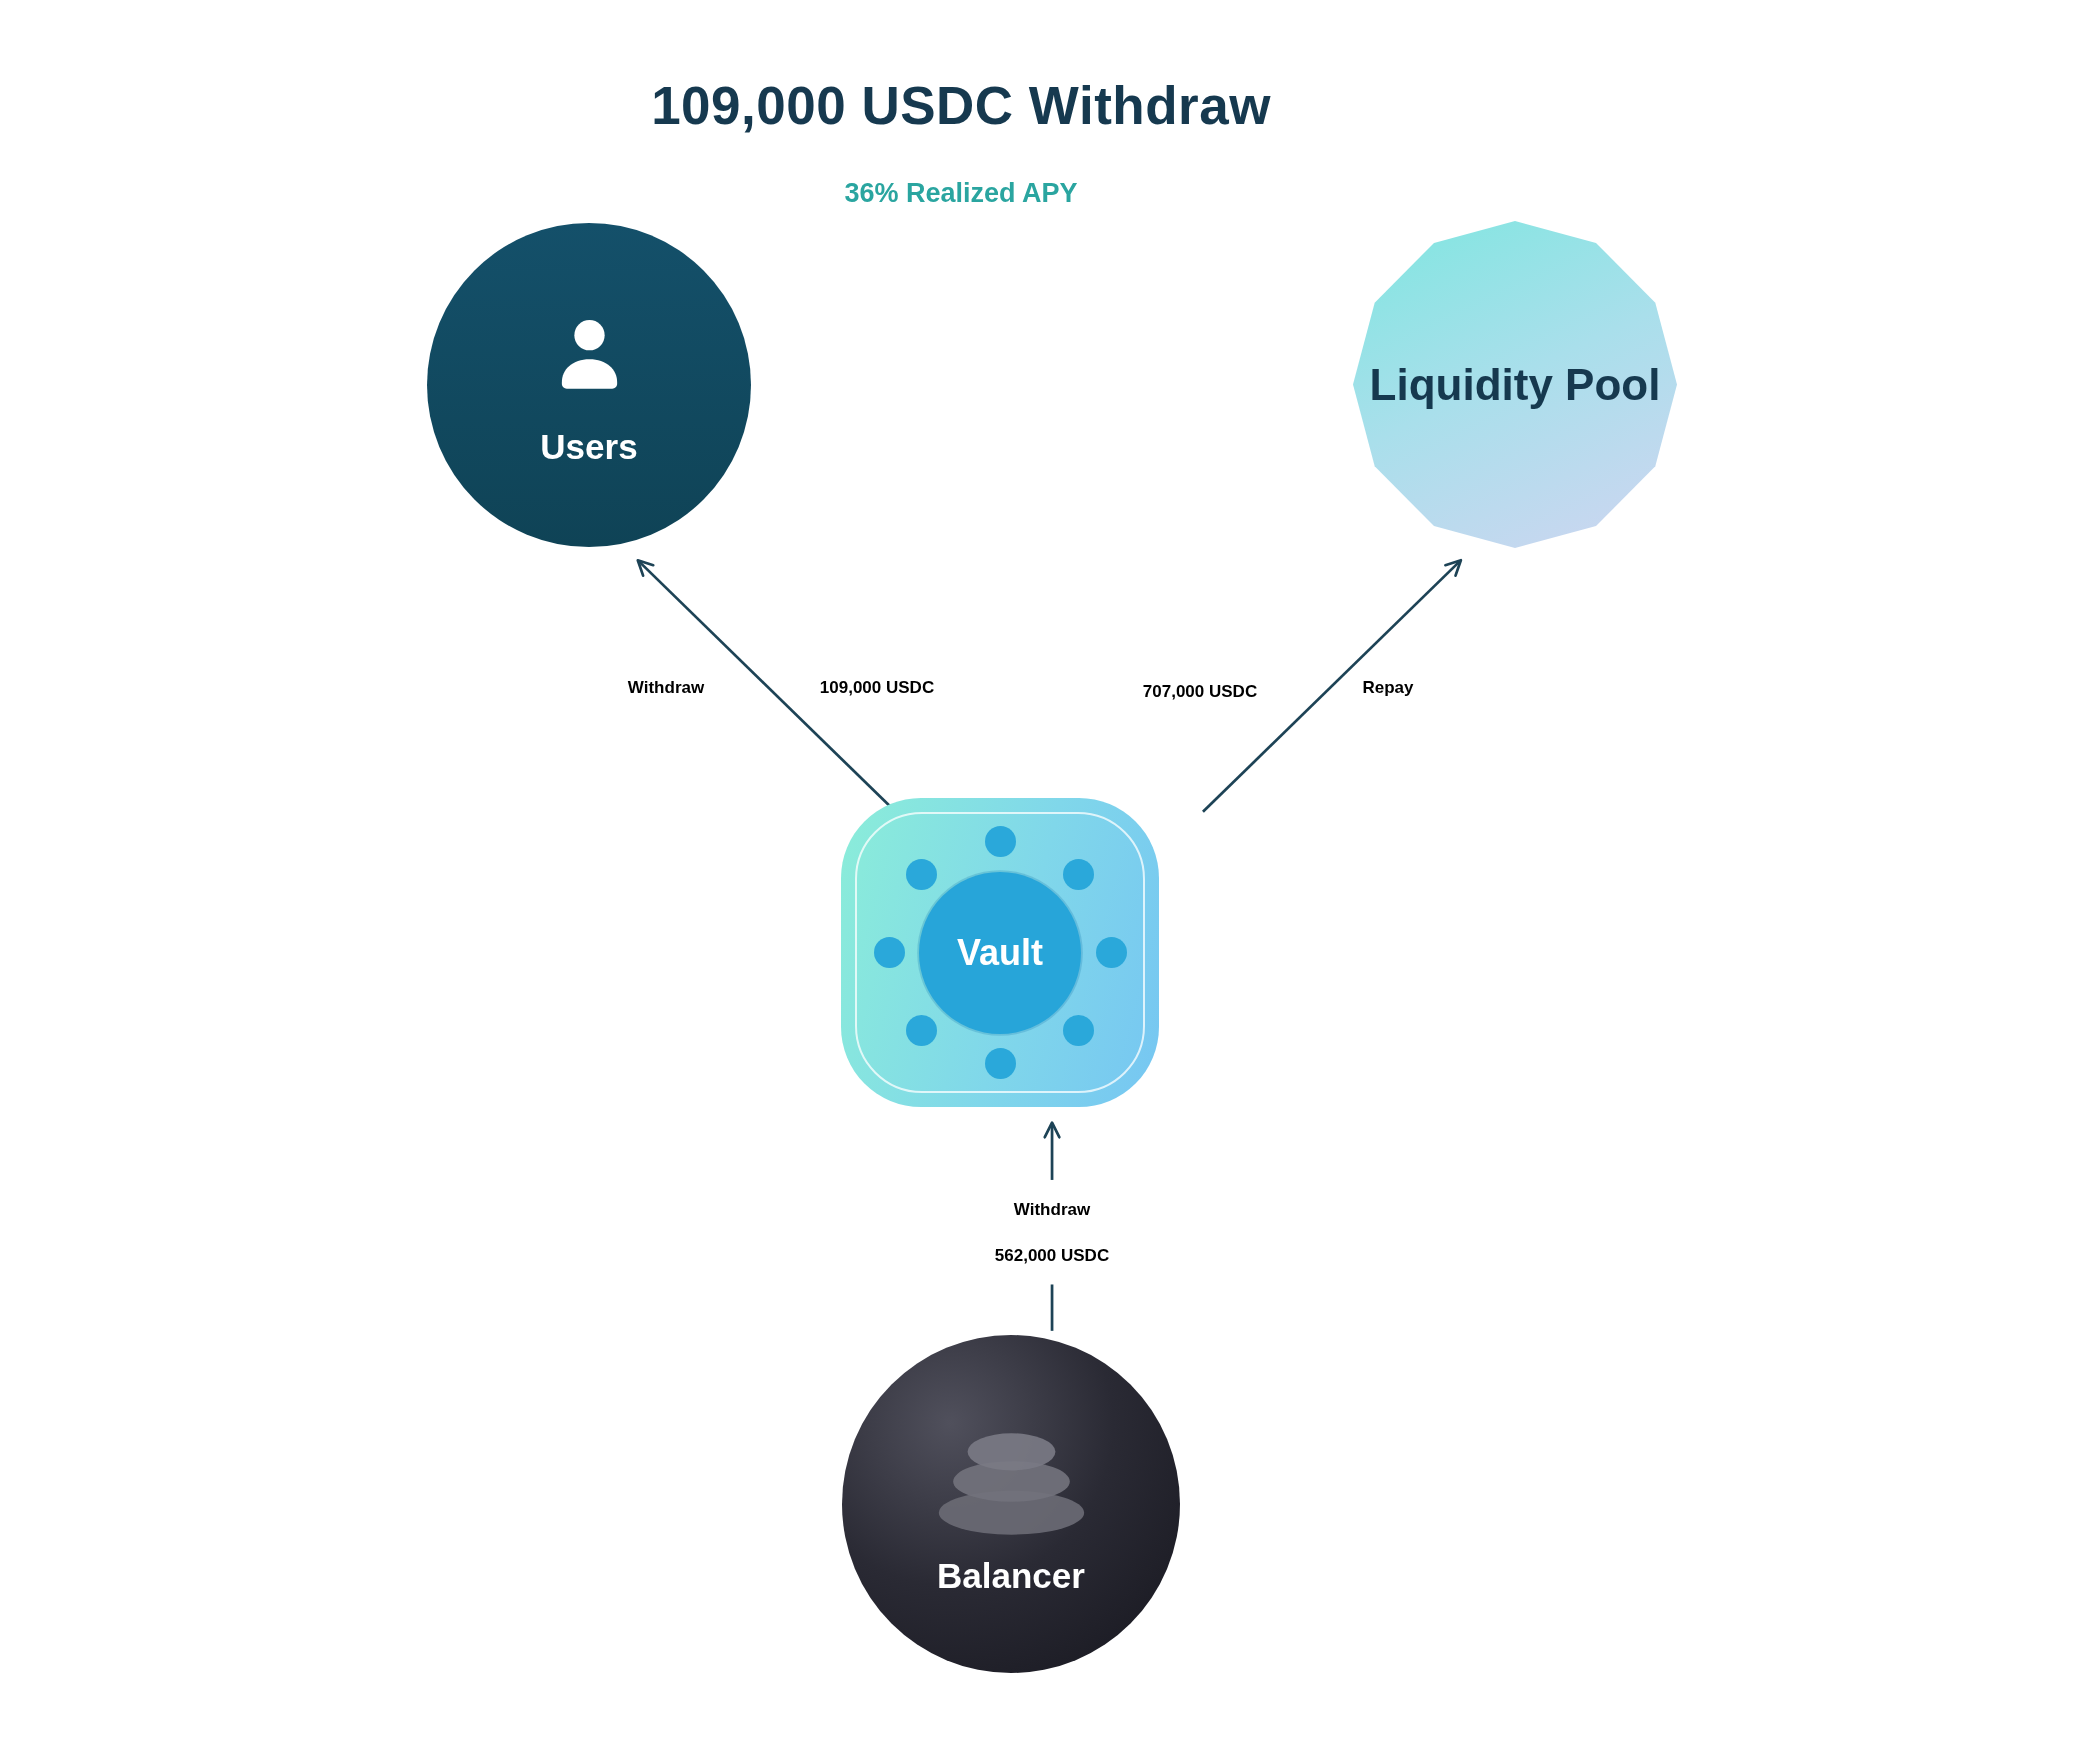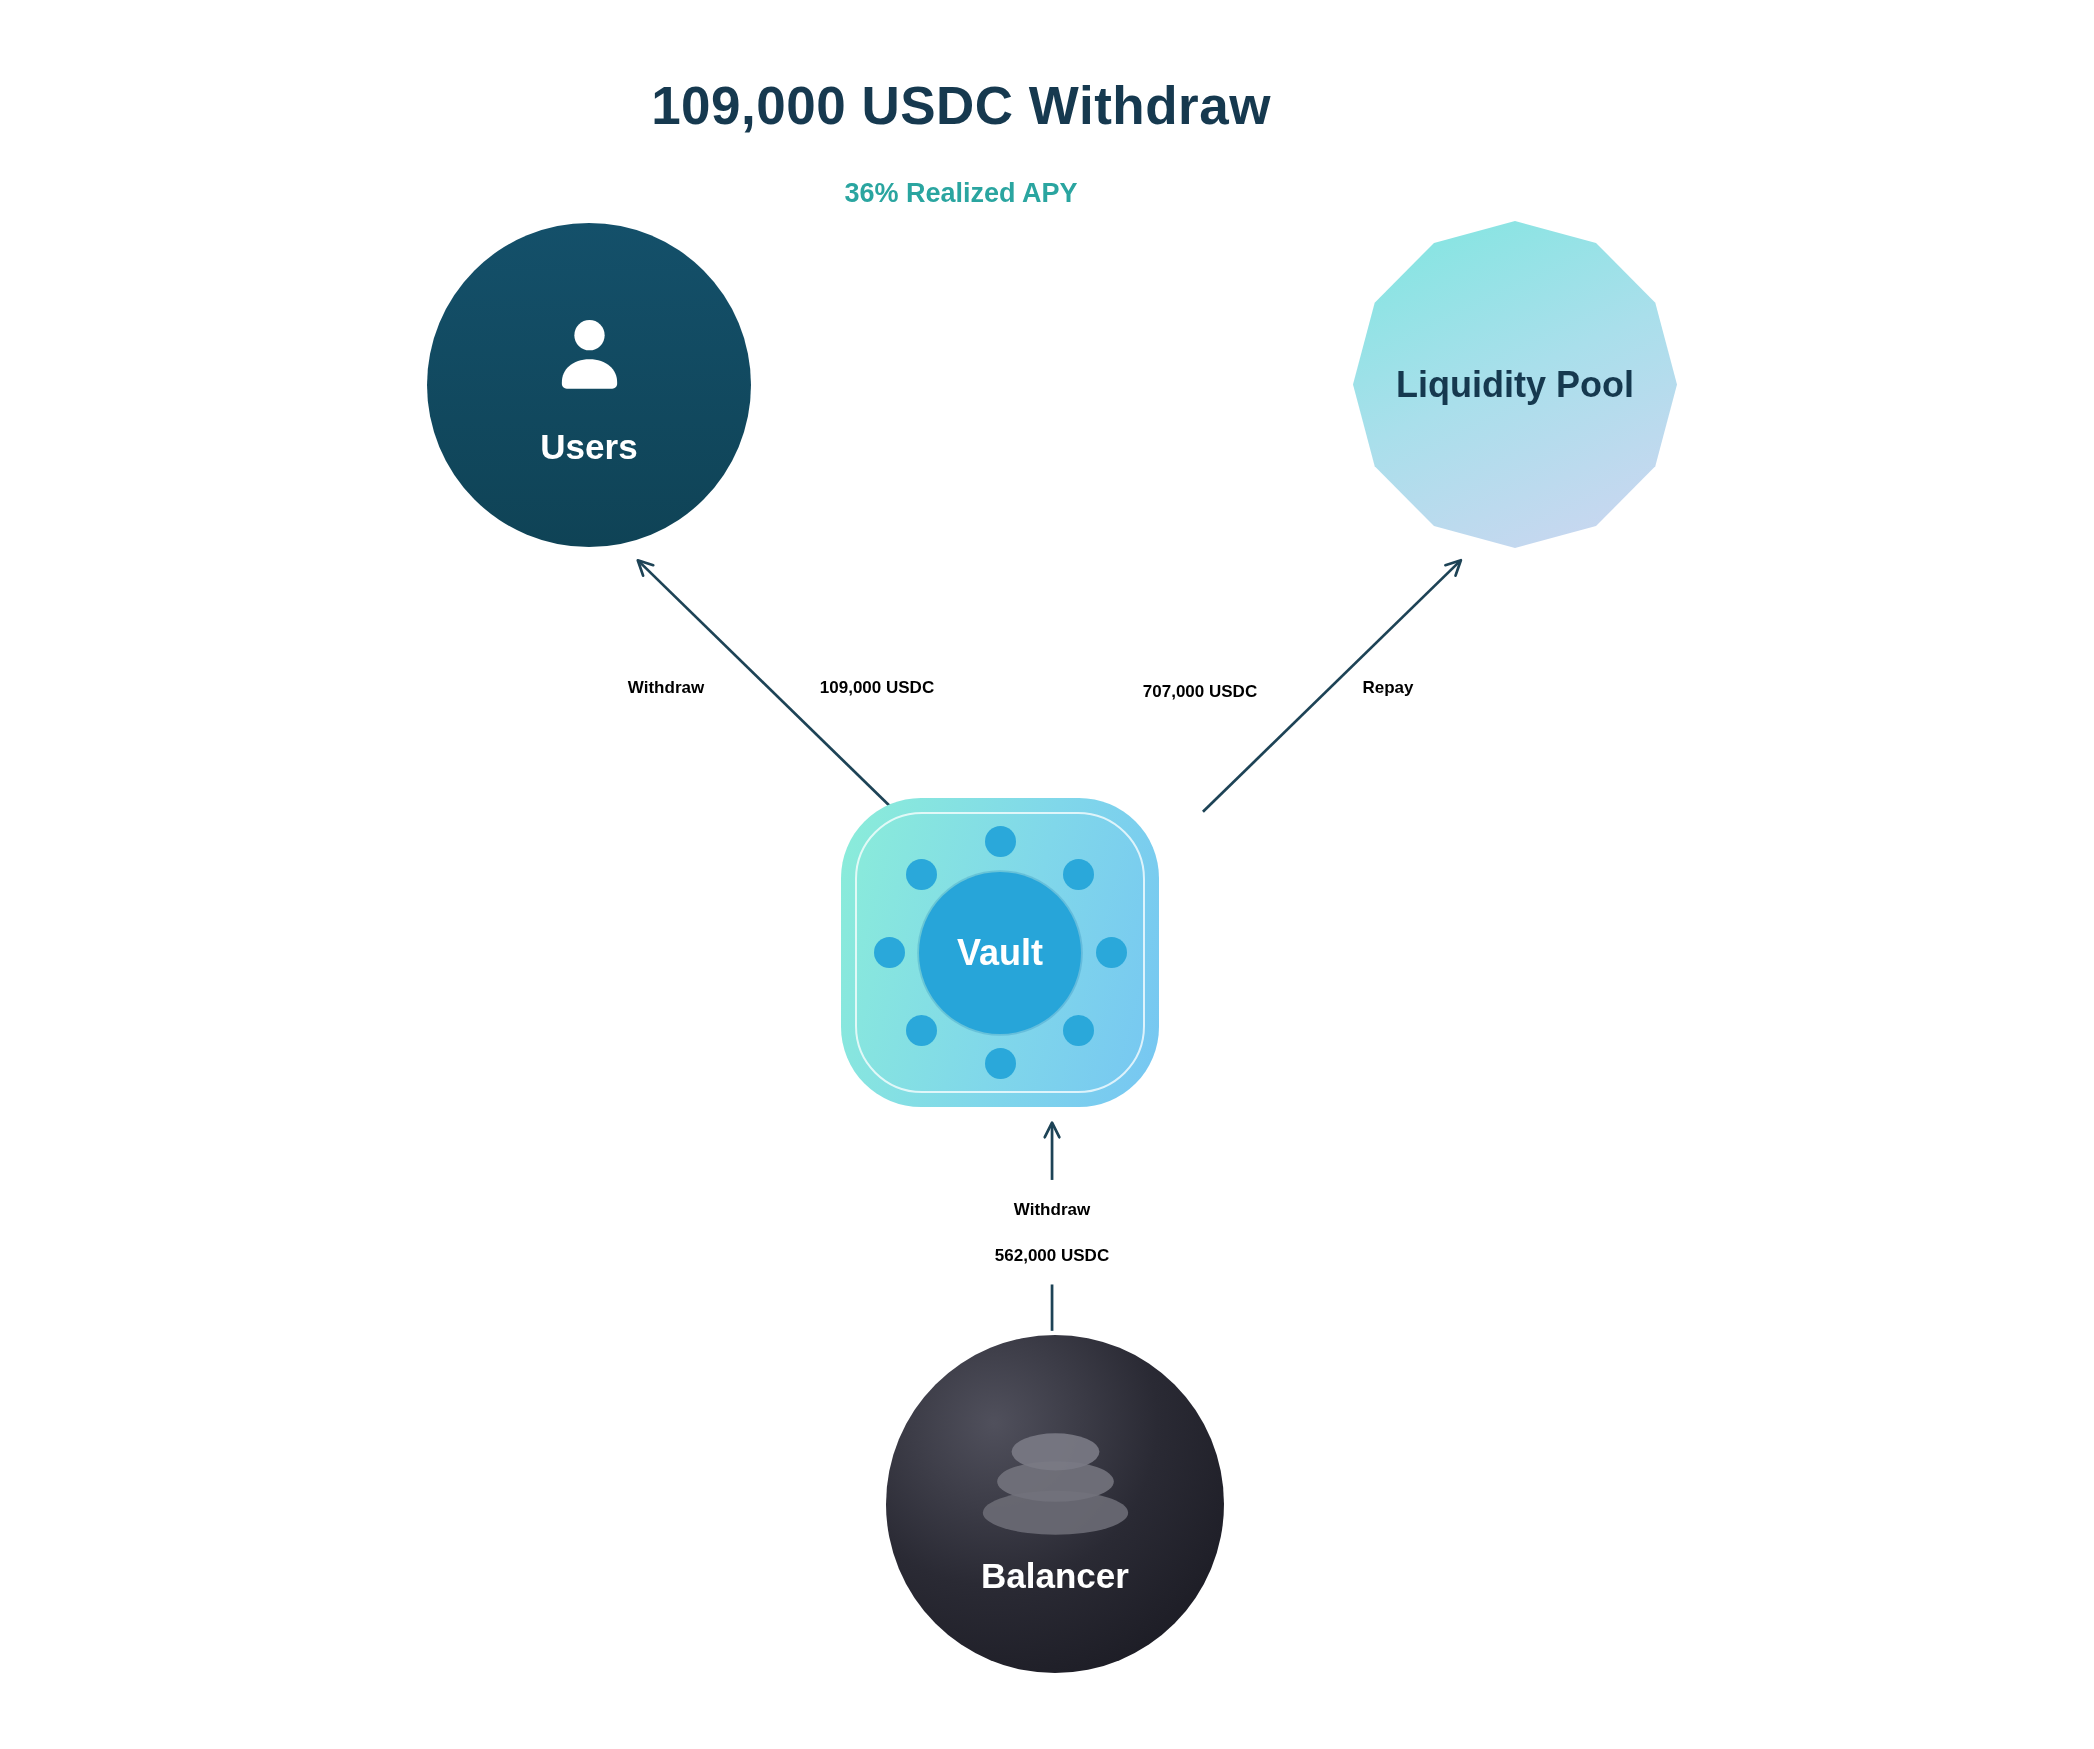--- a/index.html
+++ b/index.html
@@ -52,21 +52,21 @@
   }
   .node-users .node-label { color: #ffffff; font-size: 35px; }
 
   
   .node-pool {
     left: 1353px; top: 221px;
     width: 324px; height: 327px;
     background: linear-gradient(155deg, #7fe6e0 0%, #a9dfeb 48%, #cfd5f1 100%);
     clip-path: polygon(50% 0%, 75% 6.7%, 93.3% 25%, 100% 50%, 93.3% 75%, 75% 93.3%, 50% 100%, 25% 93.3%, 6.7% 75%, 0% 50%, 6.7% 25%, 25% 6.7%);
   }
-  .node-pool .node-label { color: #16394f; font-size: 36px; }
+  .node-pool .node-label { color: #16394f; font-size: 44px; }
 
   
   .node-vault {
     left: 841px; top: 798px;
     width: 318px; height: 309px;
     border-radius: 80px;
     background: linear-gradient(105deg, #8bedd9 0%, #80d7ea 55%, #76c6f2 100%);
   }
   .vault-outline {
     position: absolute; inset: 13.6px;
@@ -94,21 +94,21 @@
   .d2 { left: 222px; top: 61px; }
   .d3 { left: 255px; top: 139px; }
   .d4 { left: 222px; top: 217px; }
   .d5 { left: 144px; top: 250px; }
   .d6 { left: 65px;  top: 217px; }
   .d7 { left: 33px;  top: 139px; }
   .d8 { left: 65px;  top: 61px; }
 
   
   .node-balancer {
-    left: 886px; top: 1335px;
+    left: 842px; top: 1335px;
     width: 338px; height: 338px;
     border-radius: 50%;
     background: radial-gradient(circle at 32% 26%, #50505c 0%, #2a2a34 48%, #16161e 100%);
     gap: 14px;
   }
   .node-balancer .node-label { color: #ffffff; font-size: 35px; }
 
   
   .edges {
     position: absolute;

